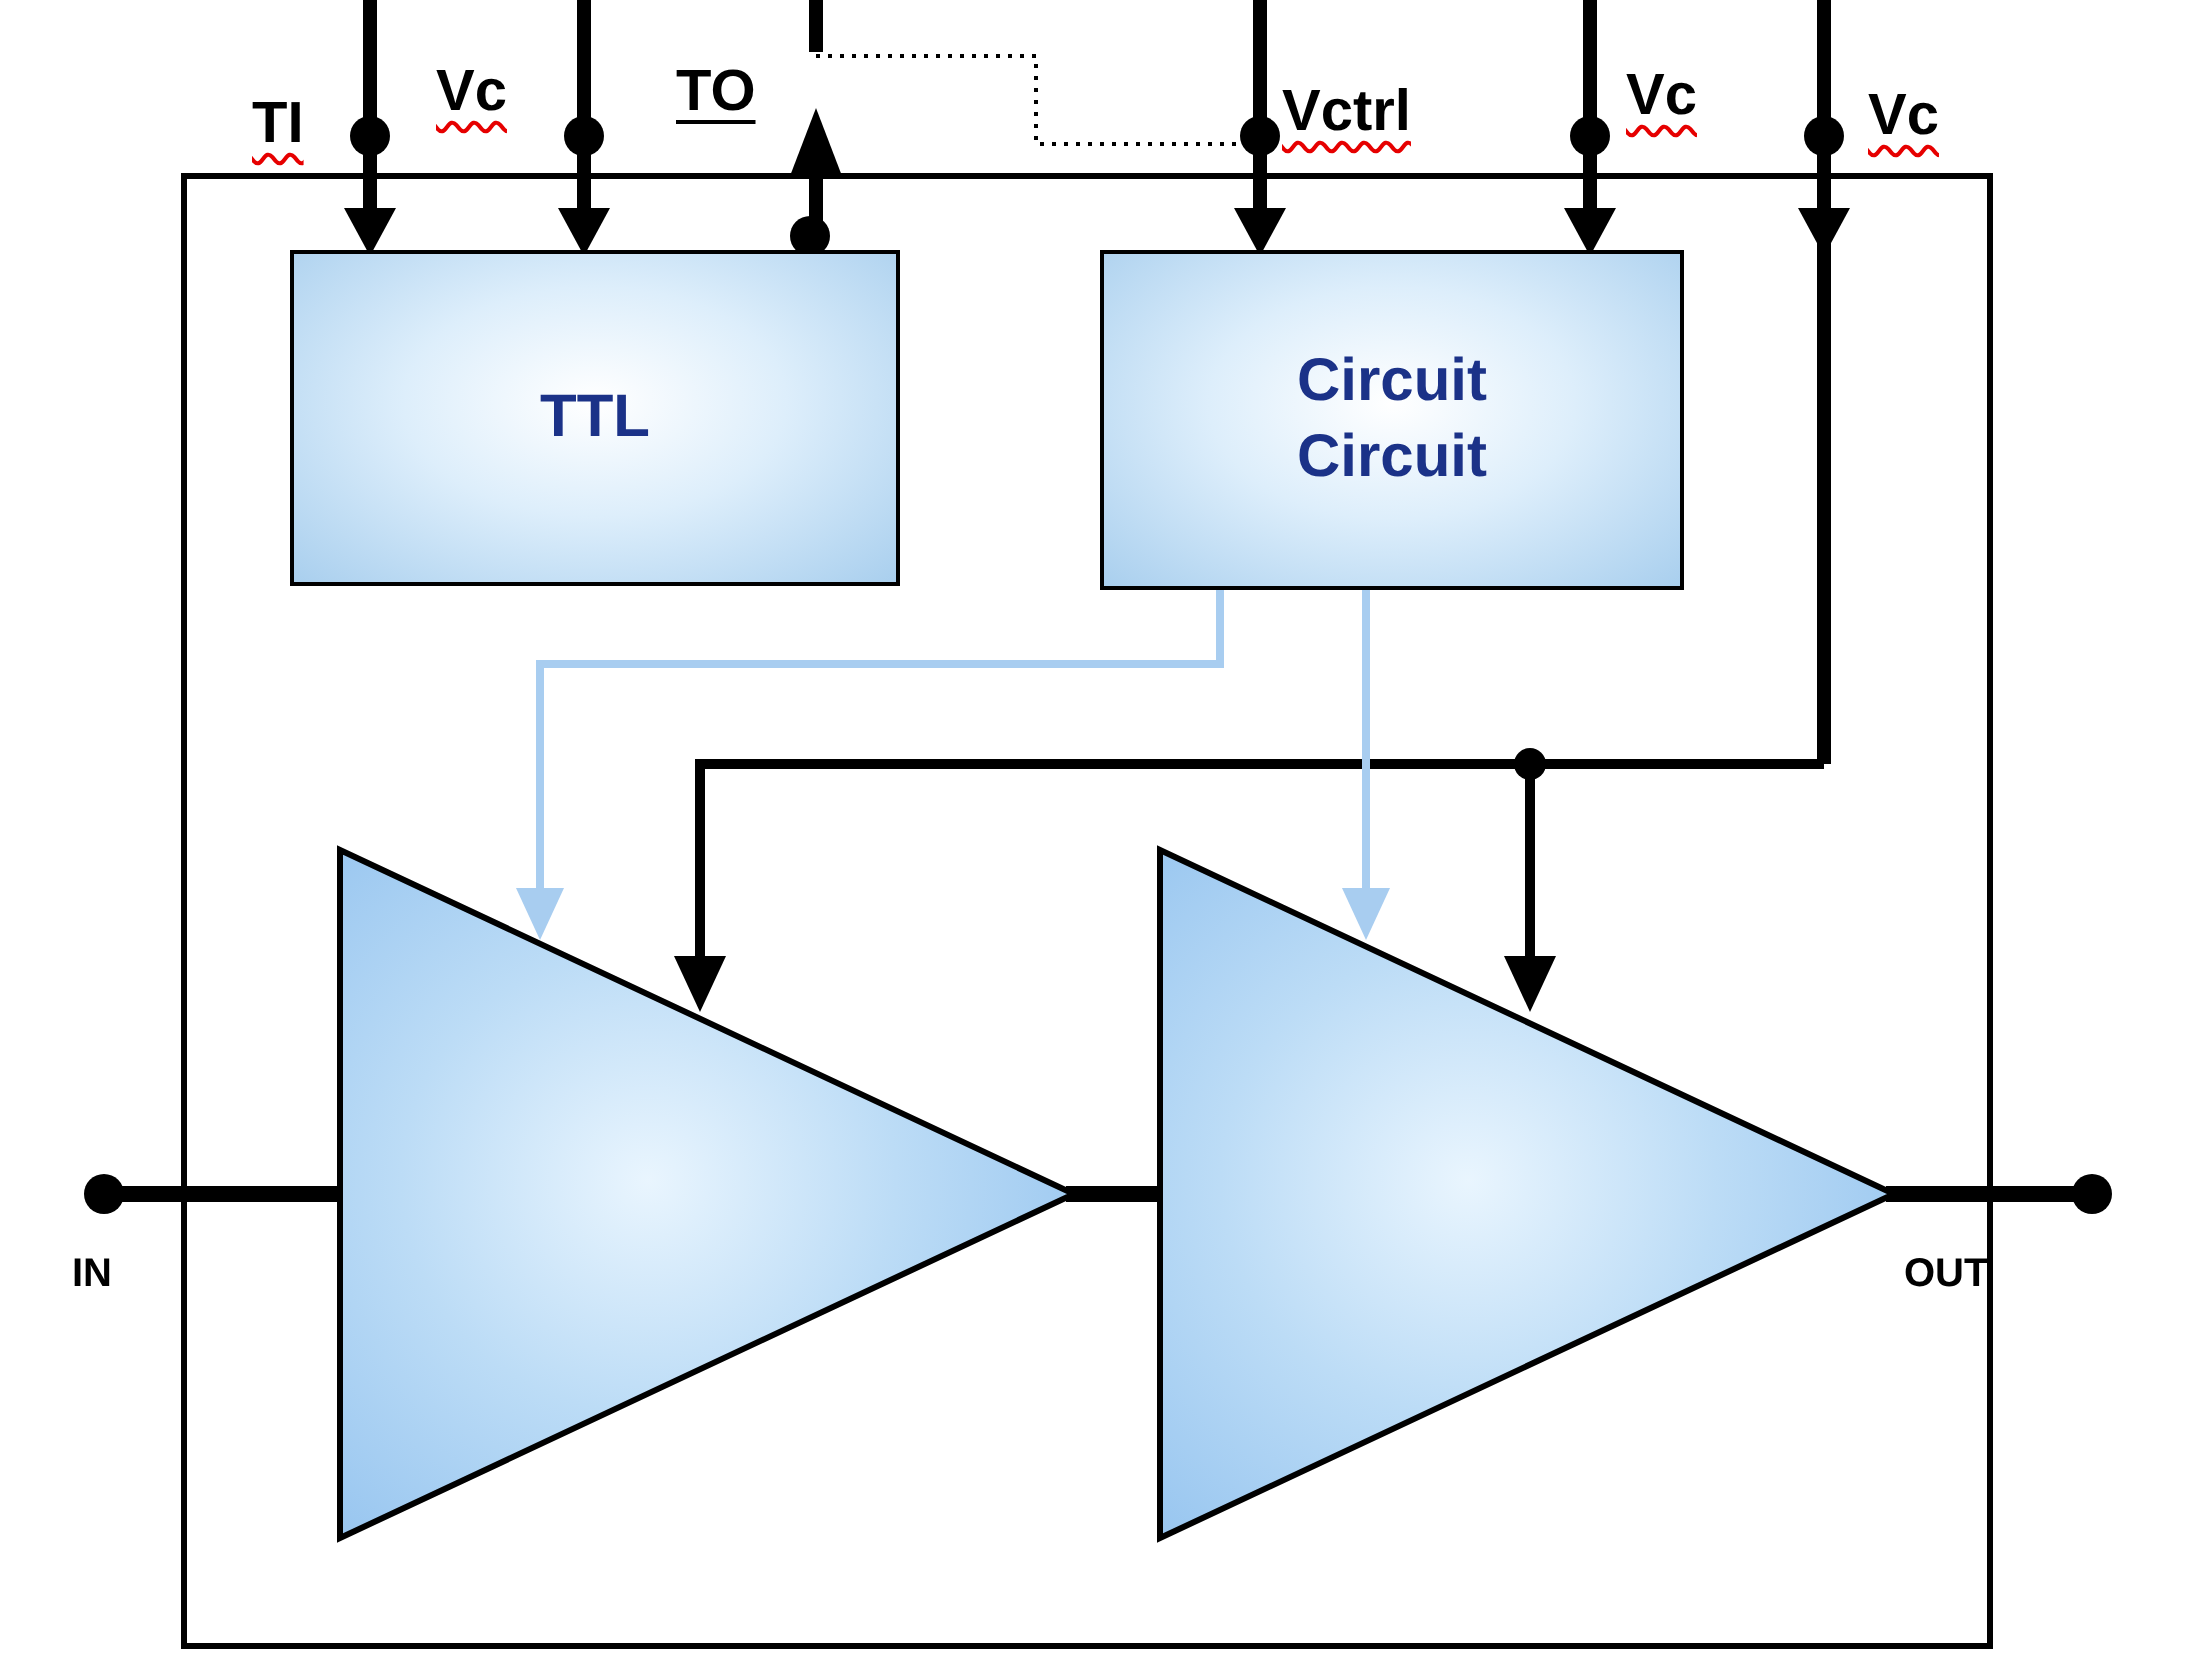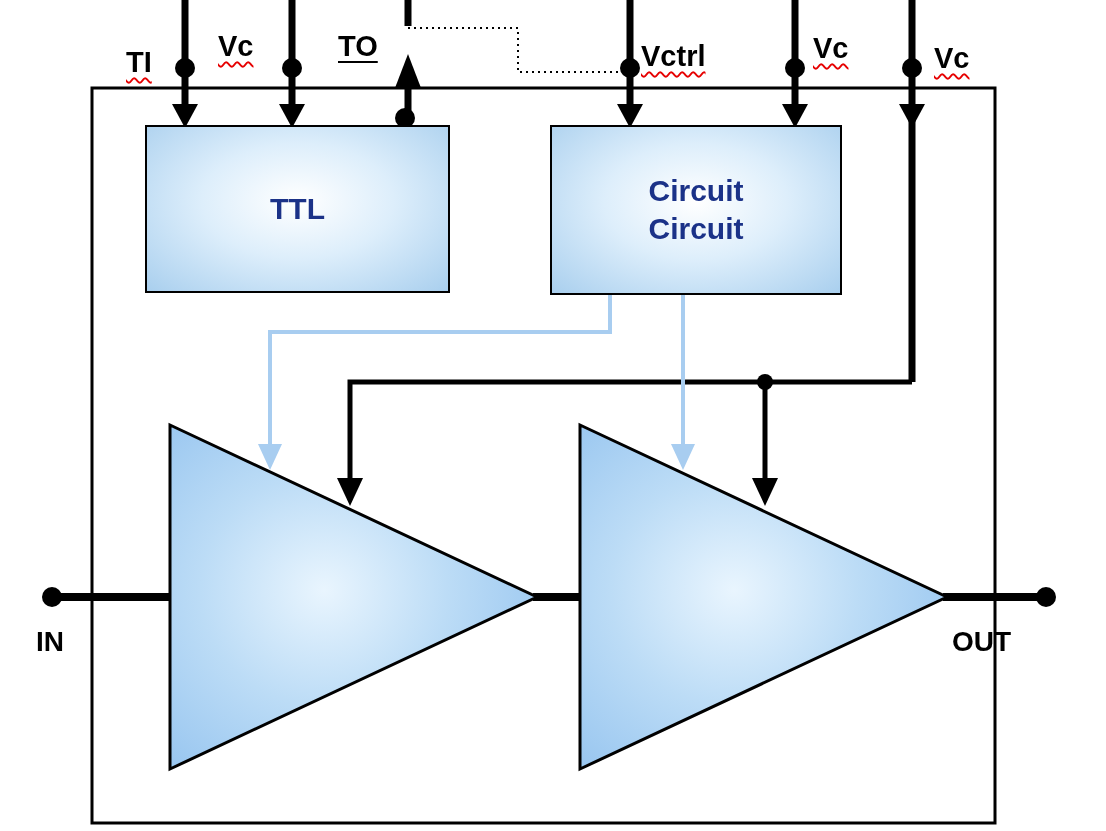--- a/index.html
+++ b/index.html
@@ -50,21 +50,21 @@
     -webkit-text-decoration: underline wavy #e60000;
     text-decoration-thickness: 1.5px;
     text-underline-offset: 5px;
   }
   .lbl-ti    { left: 126px; top: 46px; }
   .lbl-vc1   { left: 218px; top: 30px; }
   .lbl-to    { left: 338px; top: 30px; text-decoration: underline; }
   .lbl-vctrl { left: 641px; top: 40px; }
   .lbl-vc2   { left: 813px; top: 32px; }
   .lbl-vc3   { left: 934px; top: 42px; }
-  .port-label { font-size: 28px; }
+  .port-label { font-size: 20px; }
   .lbl-in  { left: 36px;  top: 626px; }
   .lbl-out { left: 952px; top: 626px; }
 </style>
 </head>
 <body>
 
 <div class="canvas">
 
   <svg width="1106" height="831" viewBox="0 0 1106 831">
     <defs>

